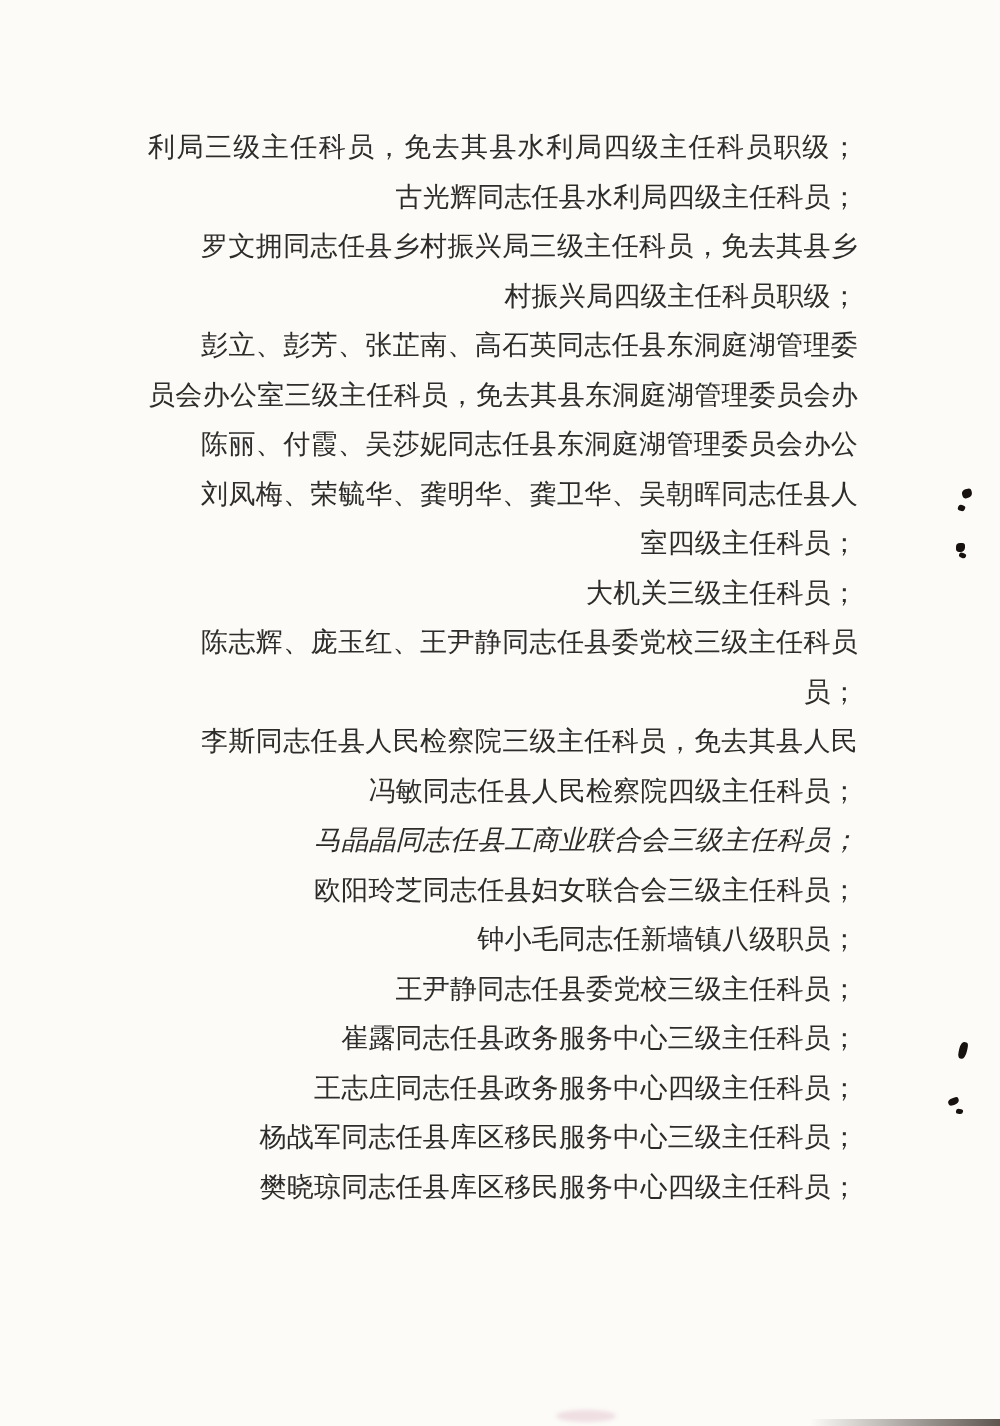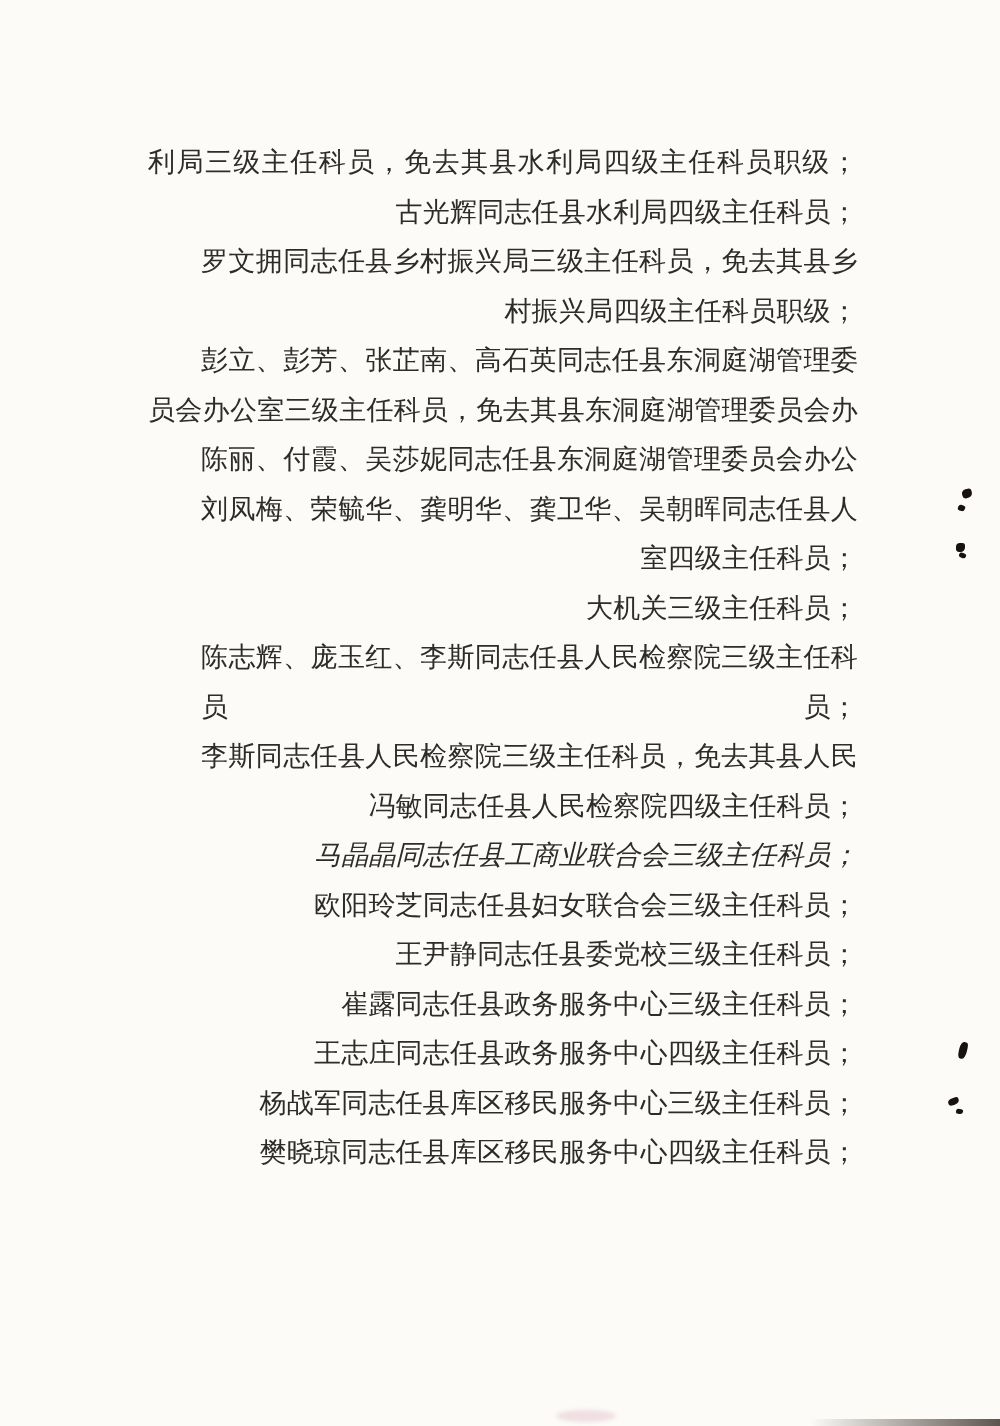--- a/index.html
+++ b/index.html
@@ -14,21 +14,21 @@
     background: #fcfbf8;
     font-family: "Liberation Serif", "DejaVu Serif", serif;
   }
   .scan-page {
     position: absolute;
     inset: 0;
   }
   .text-column {
     position: absolute;
     left: 148px;
-    top: 138px;
+    top: 123px;
     width: 710px;
   }
   .line {
     height: 49.5px;
     line-height: 49.5px;
     font-size: 27px;
     color: #2e2c2a;
     white-space: nowrap;
     text-align: right;
     letter-spacing: 0.2px;
@@ -70,26 +70,27 @@
       <div class="line justify" style="color: rgb(46, 44, 42);">利局三级主任科员，免去其县水利局四级主任科员职级；</div>
       <div class="line indent" style="color: rgb(46, 44, 42);">古光辉同志任县水利局四级主任科员；</div>
       <div class="line indent justify" style="color: rgb(46, 44, 42);">罗文拥同志任县乡村振兴局三级主任科员，免去其县乡</div>
       <div class="line" style="color: rgb(46, 44, 42);">村振兴局四级主任科员职级；</div>
       <div class="line indent justify" style="color: rgb(46, 44, 42);">彭立、彭芳、张芷南、高石英同志任县东洞庭湖管理委</div>
       <div class="line justify" style="color: rgb(46, 44, 42);">员会办公室三级主任科员，免去其县东洞庭湖管理委员会办</div>
       <div class="line indent justify" style="color: rgb(46, 44, 42);">陈丽、付霞、吴莎妮同志任县东洞庭湖管理委员会办公</div>
       <div class="line indent justify" style="color: rgb(46, 44, 42);">刘凤梅、荣毓华、龚明华、龚卫华、吴朝晖同志任县人</div>
       <div class="line" style="color: rgb(46, 44, 42);">室四级主任科员；</div>
       <div class="line" style="color: rgb(46, 44, 42);">大机关三级主任科员；</div>
-      <div class="line indent justify" style="color: rgb(46, 44, 42);">陈志辉、庞玉红、李斯同志任县人民检察院三级主任科员</div>
+      <div class="line indent justify" style="color: rgb(46, 44, 42);">陈志辉、庞玉红、王尹静同志任县委党校三级主任科员</div>
       <div class="line" style="color: rgb(46, 44, 42);">员；</div>
       <div class="line indent justify" style="color: rgb(46, 44, 42);">李斯同志任县人民检察院三级主任科员，免去其县人民</div>
       <div class="line indent" style="color: rgb(46, 44, 42);">冯敏同志任县人民检察院四级主任科员；</div>
       <div class="line indent" style="color: rgb(46, 44, 42); font-style: italic;">马晶晶同志任县工商业联合会三级主任科员；</div>
       <div class="line indent" style="color: rgb(46, 44, 42);">欧阳玲芝同志任县妇女联合会三级主任科员；</div>
+      <div class="line indent" style="color: rgb(46, 44, 42);">钟小毛同志任新墙镇八级职员；</div>
       <div class="line indent" style="color: rgb(46, 44, 42);">王尹静同志任县委党校三级主任科员；</div>
       <div class="line indent" style="color: rgb(46, 44, 42);">崔露同志任县政务服务中心三级主任科员；</div>
       <div class="line indent" style="color: rgb(46, 44, 42);">王志庄同志任县政务服务中心四级主任科员；</div>
       <div class="line indent" style="color: rgb(46, 44, 42);">杨战军同志任县库区移民服务中心三级主任科员；</div>
       <div class="line indent" style="color: rgb(46, 44, 42);">樊晓琼同志任县库区移民服务中心四级主任科员；</div>
     </div>
   <div class="artifact-layer">
       <div class="speck" style="left: 962px; top: 489px; width: 10px; height: 9px; transform: rotate(-15deg);"></div>
       <div class="speck" style="left: 958px; top: 505px; width: 7px; height: 6px; transform: rotate(20deg);"></div>
       <div class="speck" style="left: 956px; top: 543px; width: 9px; height: 9px; transform: rotate(0deg);"></div>

